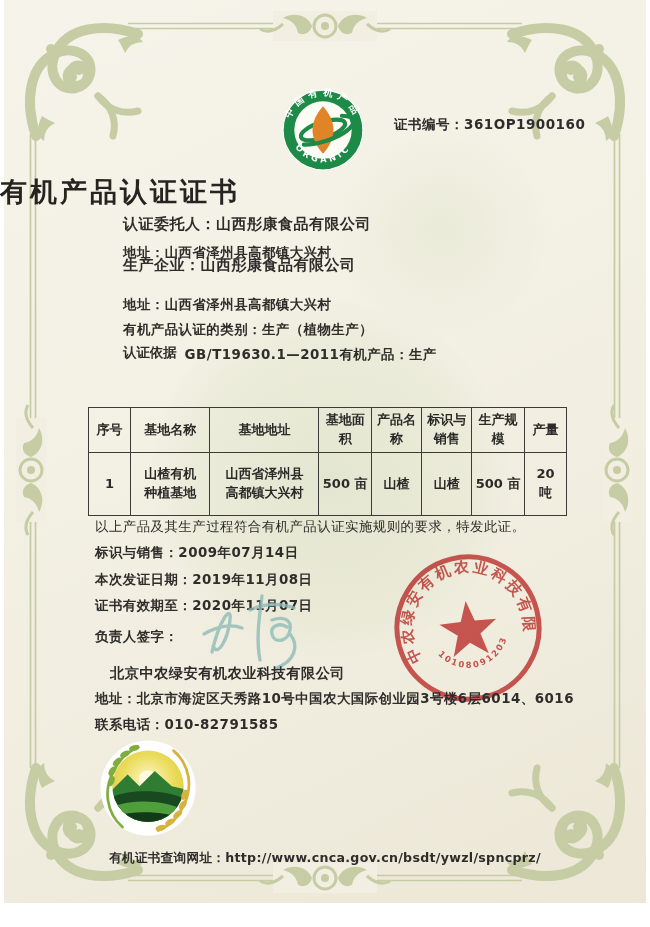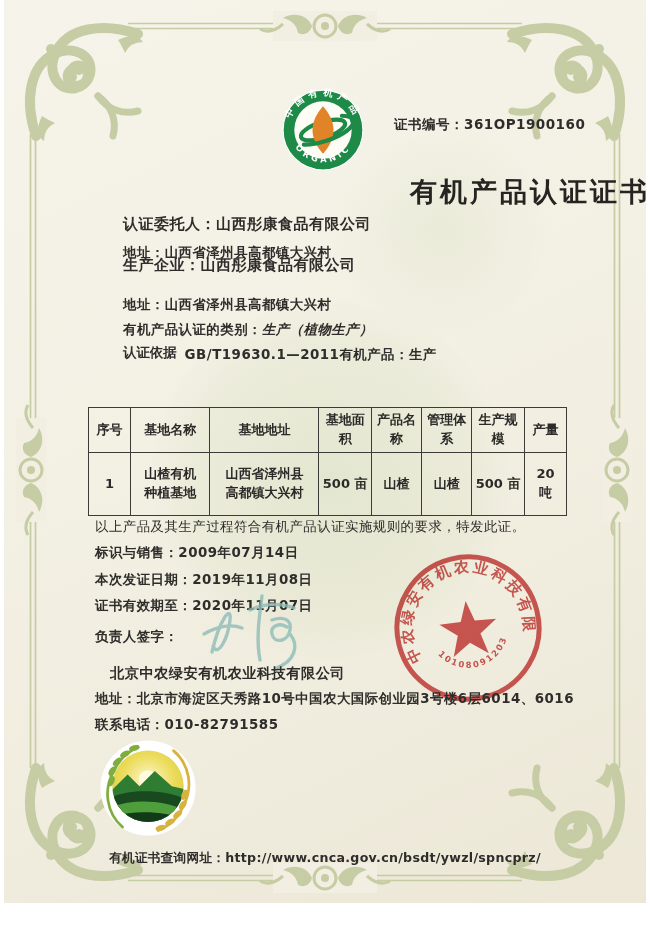--- a/index.html
+++ b/index.html
@@ -20,25 +20,25 @@
   .wm2{left:330px;top:120px;width:220px;height:220px;
     background:radial-gradient(circle,rgba(173,199,140,.14) 0%,rgba(173,199,140,0) 70%);}
   .border-svg{position:absolute;left:0;top:0;}
   .abs{position:absolute;}
   .line{white-space:nowrap;letter-spacing:.5px;}
   .lbl{font-weight:700;}
   .val{font-weight:700;}
   .fs15{font-size:15px;}
   .fs13{font-size:13.4px;}
   .title{
-    position:absolute;left:0;top:174px;width:650px;text-align:right;
+    position:absolute;left:0;top:174px;width:650px;text-align:left;
     font-size:27px;font-weight:700;letter-spacing:3px;color:#262421;
   }
   .certno{position:absolute;left:394px;top:116px;font-size:13.5px;font-weight:600;}
-  .italic{font-style:italic;}
+  .italic{}
   table.cert{
     position:absolute;left:88px;top:407px;width:479px;
     border-collapse:collapse;table-layout:fixed;
     font-size:13px;color:#2c2a28;
   }
   table.cert th,table.cert td{
     border:1.6px solid #3d3b38;text-align:center;vertical-align:middle;
     font-weight:700;padding:2px 3px;line-height:1.45;
   }
   table.cert th{height:40px;}
@@ -158,21 +158,21 @@
       <col style="width:11%">
       <col style="width:8.8%">
   </colgroup>
   <tbody>
       <tr>
     <th>序号</th>
     <th>基地名称</th>
     <th>基地地址</th>
     <th>基地面积</th>
     <th>产品名称</th>
-    <th>管理体系</th>
+    <th>标识与销售</th>
     <th>生产规模</th>
     <th>产量</th>
   </tr>
   <tr>
     <td>1</td>
     <td><span class="cellwrap">山楂有机种植基地</span></td>
     <td><span class="cellwrap-addr">山西省泽州县高都镇大兴村</span></td>
     <td>500 亩</td>
     <td>山楂</td>
     <td>山楂</td>

